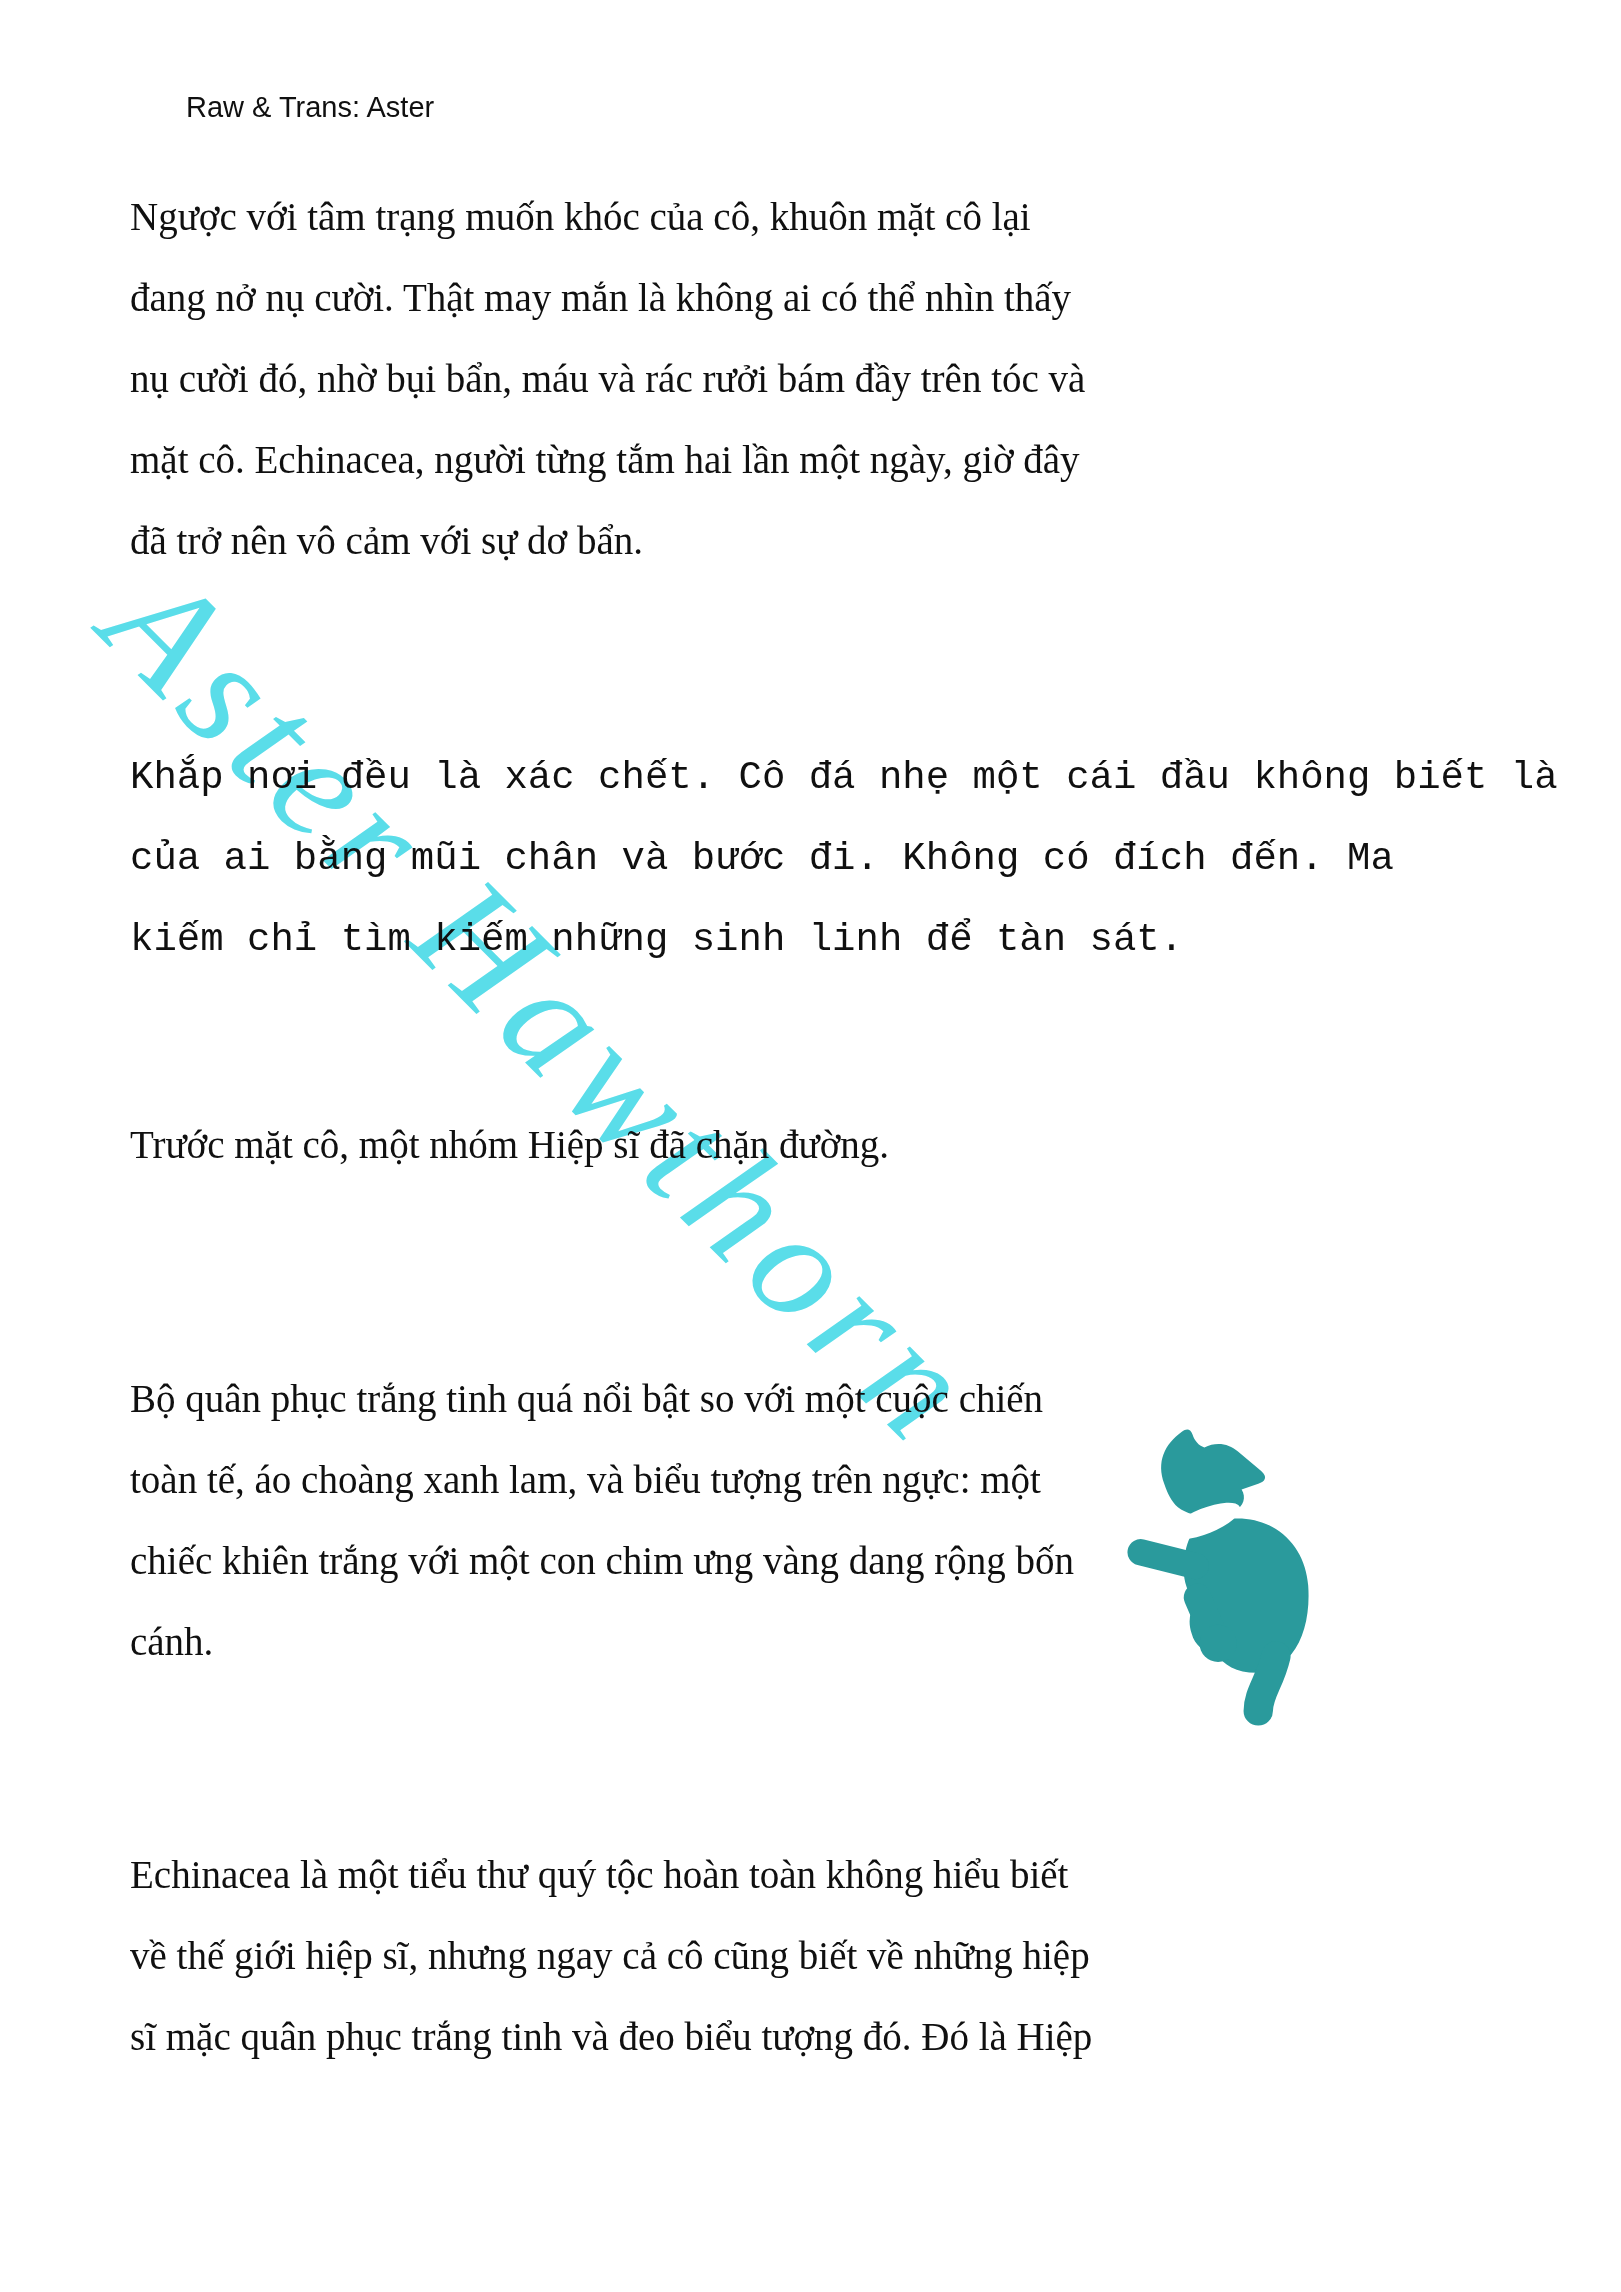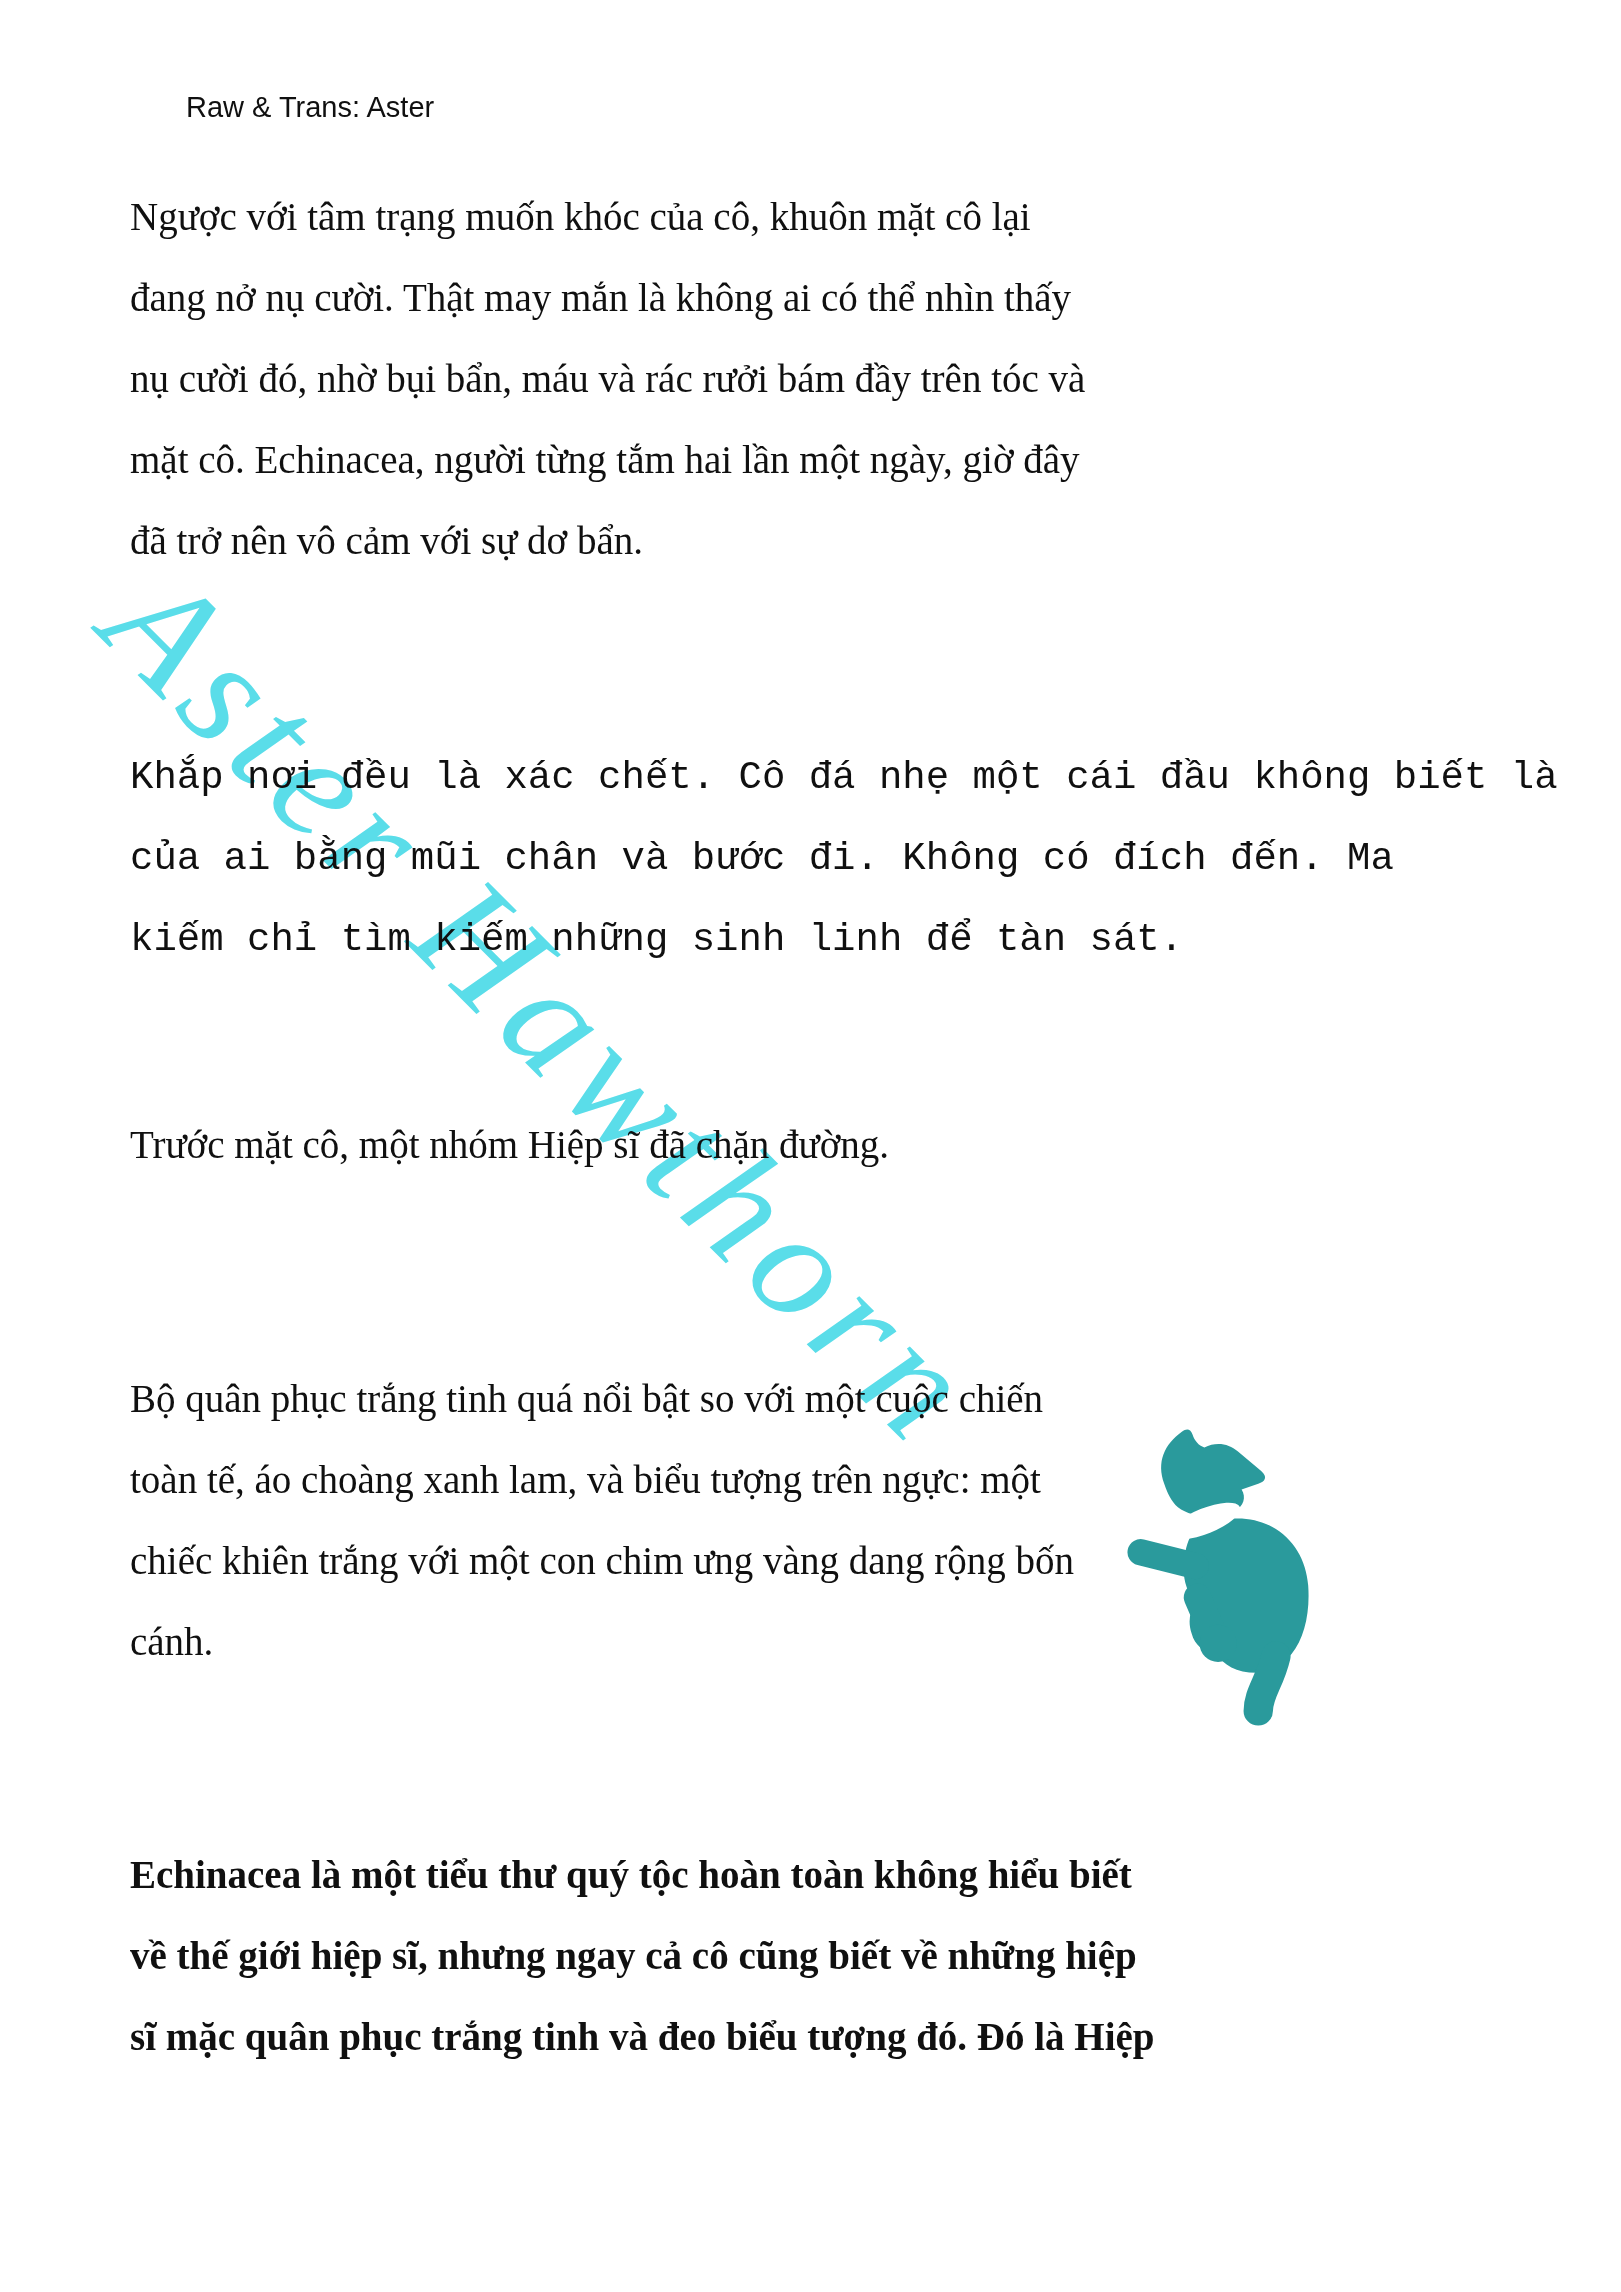--- a/index.html
+++ b/index.html
@@ -42,21 +42,21 @@
     margin:0;
     font-size:39px;line-height:81px;
     color:var(--text,#101010);
     white-space:pre-line;
     z-index:3;
   }
   .p1{top:176px;}
   .p2{top:738px;font-family:Liberation Mono, monospace;}
   .p3{top:1104px;}
   .p4{top:1358px;}
-  .p5{top:1834px;font-weight:bold;}
+  .p5{top:1834px;}
 </style>
 </head>
 <body>
 
 <div class="page">
 
   <div class="credit">Raw &amp; Trans: Aster</div>
 
   <div class="watermark">Aster Hawthorn</div>
 

